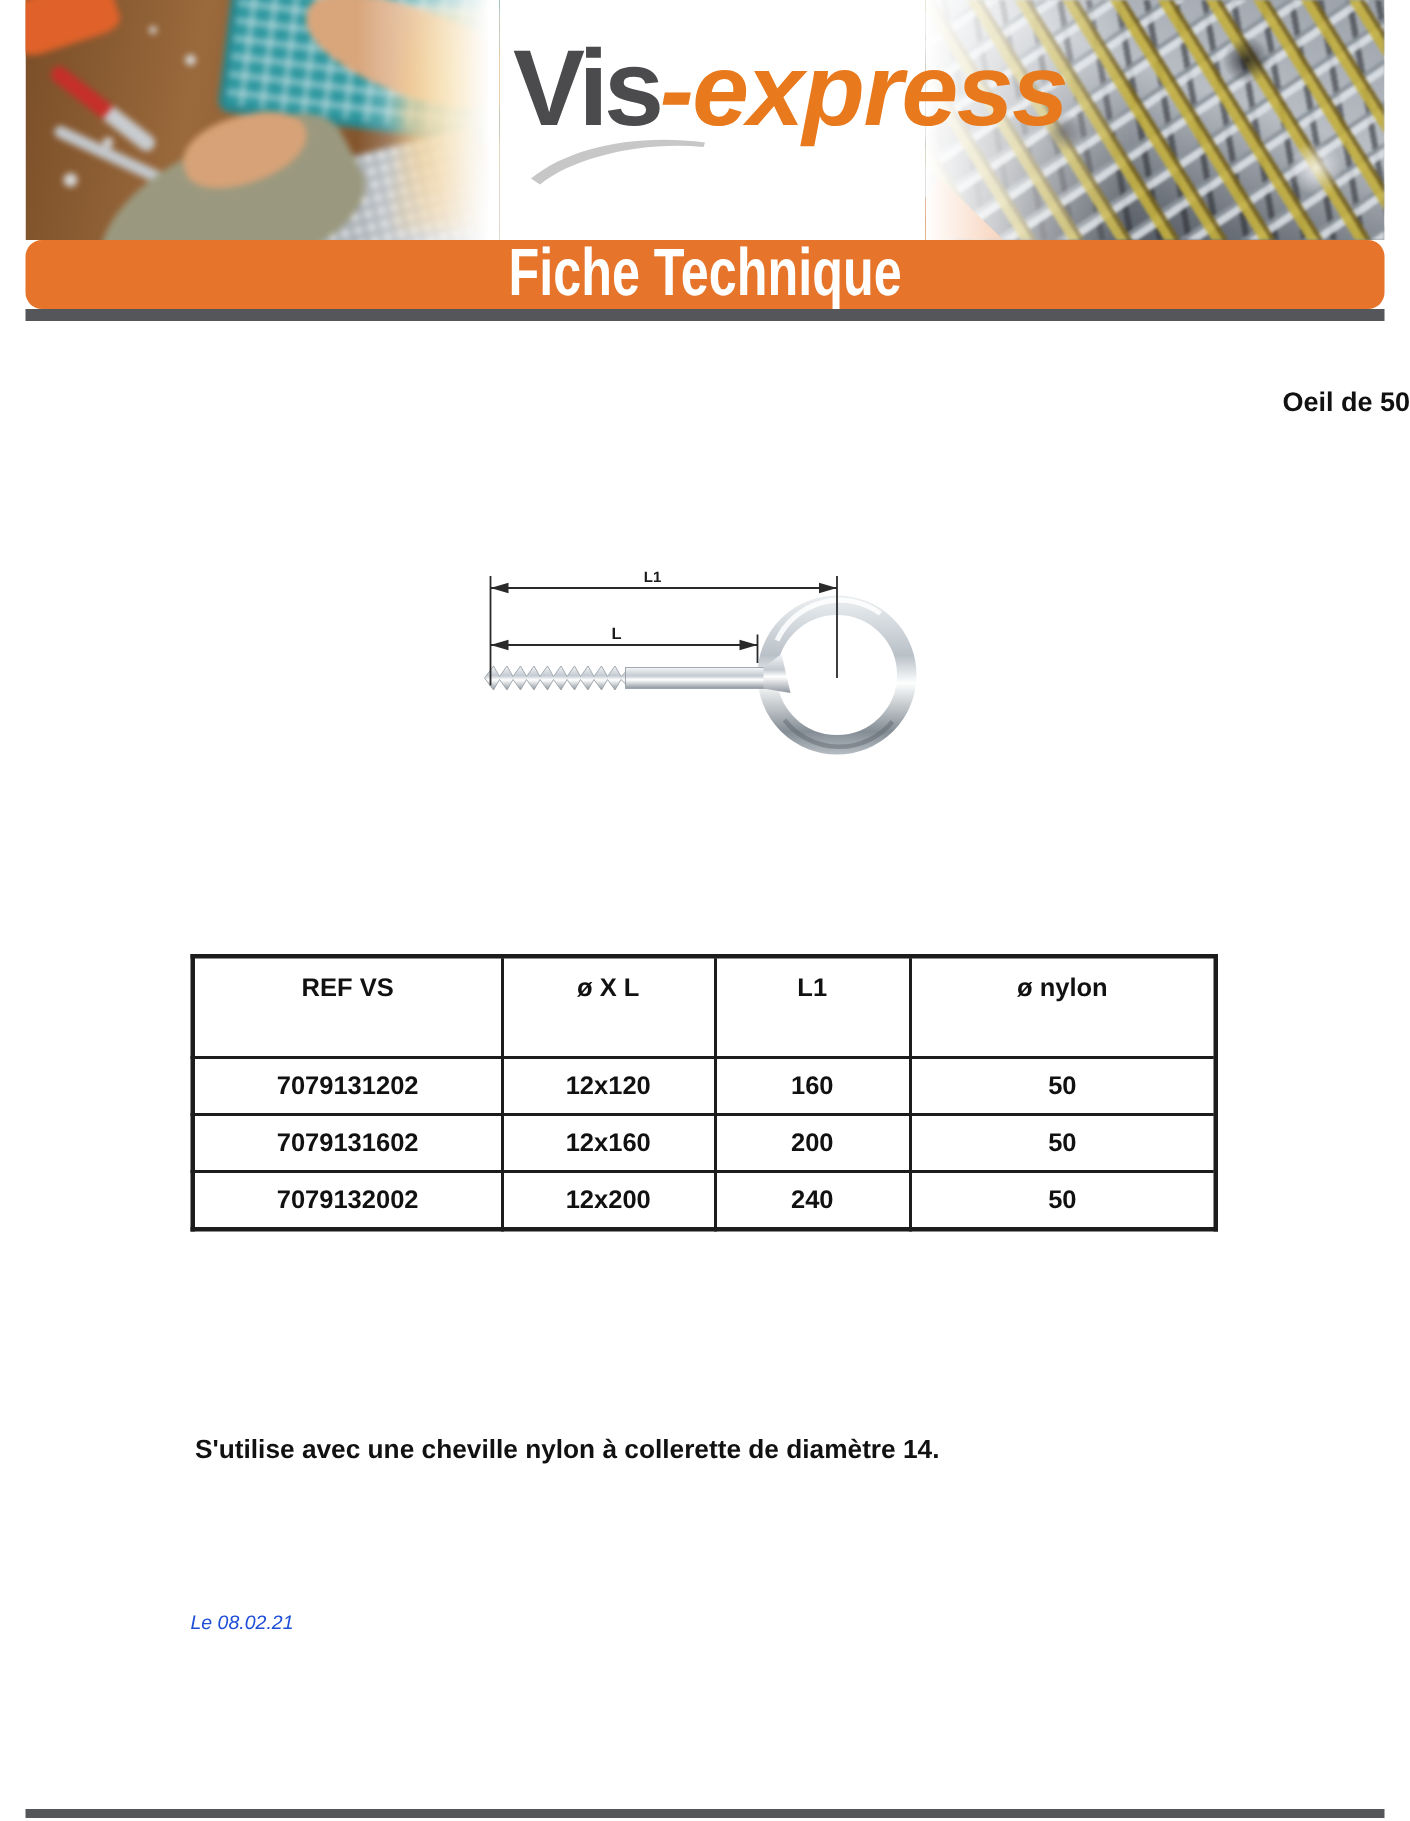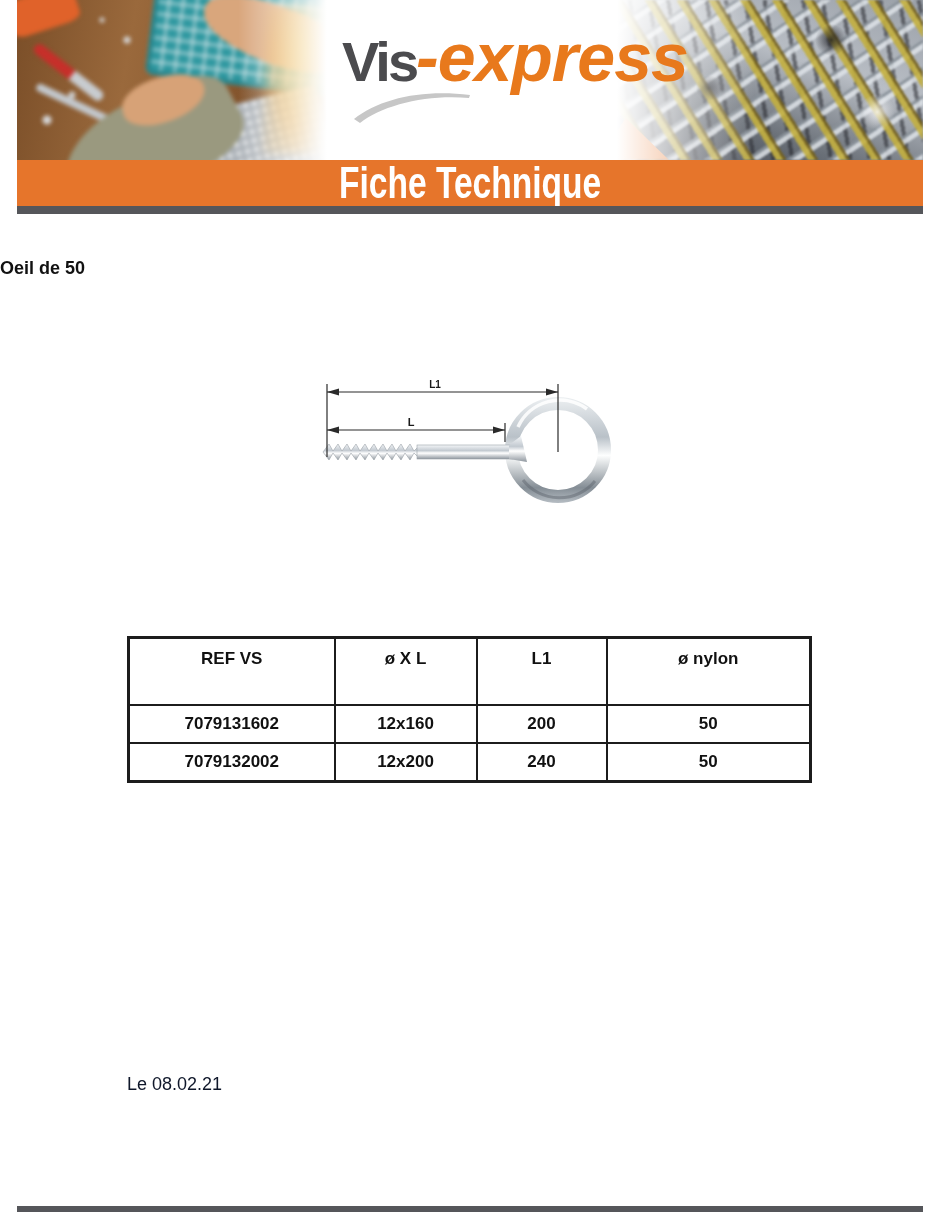--- a/index.html
+++ b/index.html
@@ -67,37 +67,37 @@
       radial-gradient(circle 11px at 30% 55%, rgba(25,25,30,.7), transparent 13px),
       radial-gradient(circle 16px at 85% 70%, rgba(250,250,252,.8), transparent 18px); }
   .orange-wedge { position:absolute; left:-18px; bottom:0; width:70px; height:42px;
     background:#e6752b; clip-path:polygon(0 100%, 38% 0, 100% 100%); filter:blur(1px); }
   .photo-right::after { content:""; position:absolute; inset:0;
     background:linear-gradient(to right, #ffffff 0%, rgba(255,255,255,.7) 16%, rgba(255,255,255,0) 45%); }
 
   
   .logo { position:absolute; left:342px; top:18px; width:300px; height:120px; }
   .logo-line { white-space:nowrap; }
-  .logo-vis { font-size:56px; font-weight:bold; color:#4b4b4e; letter-spacing:-3px; }
+  .logo-vis { font-size:72px; font-weight:bold; color:#4b4b4e; letter-spacing:-3px; }
   .logo-express { font-size:68px; font-weight:bold; font-style:italic; color:#e8791c; letter-spacing:-1px; }
   .logo-swoosh { position:absolute; left:10px; top:68px; }
 
   
   .banner { position:absolute; left:17px; top:160px; width:906px; height:46px;
-    background:#e6752b; display:flex; align-items:center; justify-content:center; }
+    background:#e6752b; display:flex; align-items:center; justify-content:center;border-radius:11px; }
   .banner-title { font-size:43px; font-weight:bold; color:#ffffff; line-height:1;
     transform:scale(.78,1.04); letter-spacing:0; padding-bottom:2px; }
   .bar-top    { position:absolute; left:17px; top:206px;  width:906px; height:8px; background:#55565a; }
   .bar-bottom { position:absolute; left:17px; top:1206px; width:906px; height:6px; background:#55565a; }
 
   
-  .product-title { position:absolute; left:0; top:258px; width:940px; text-align:left;
+  .product-title { position:absolute; left:0; top:258px; width:940px; text-align:right;
     font-size:18px; font-weight:bold; }
   .usage-note { position:absolute; left:130px; top:956px; font-size:17.5px; font-weight:bold; }
-  .date-note { position:absolute; left:127px; top:1074px; font-size:18px; color:#0f172a; }
+  .date-note { position:absolute; left:127px; top:1074px; font-size:13px; font-style:italic; color:#1d4ed8; }
 
   
   .diagram { position:absolute; left:295px; top:362px; }
 
   
   table.spec { position:absolute; left:127px; top:636px; width:685px;
     border-collapse:collapse; table-layout:fixed; border:3px solid #1c1c1c; }
   table.spec th, table.spec td { border:2px solid #1c1c1c; text-align:center;
     font-size:17px; font-weight:bold; padding:0; }
   table.spec th { height:55px; vertical-align:top; padding-top:10px;margin-left:40px; }
@@ -200,31 +200,38 @@
     <thead>
       <tr>
         <th>REF VS</th>
         <th>ø X L</th>
         <th>L1</th>
         <th>ø nylon</th>
       </tr>
     </thead>
     <tbody>
       <tr>
+        <td>7079131202</td>
+        <td>12x120</td>
+        <td>160</td>
+        <td>50</td>
+      </tr>
+      <tr>
         <td>7079131602</td>
         <td>12x160</td>
         <td>200</td>
         <td>50</td>
       </tr>
       <tr>
         <td>7079132002</td>
         <td>12x200</td>
         <td>240</td>
         <td>50</td>
       </tr>
     </tbody>
   </table>
 
+  <div class="usage-note">S'utilise avec une cheville nylon à collerette de diamètre 14.</div>
 
   <div class="date-note">Le 08.02.21</div>
 
   <div class="bar-bottom"></div>
 </div>
 
 </body></html>

